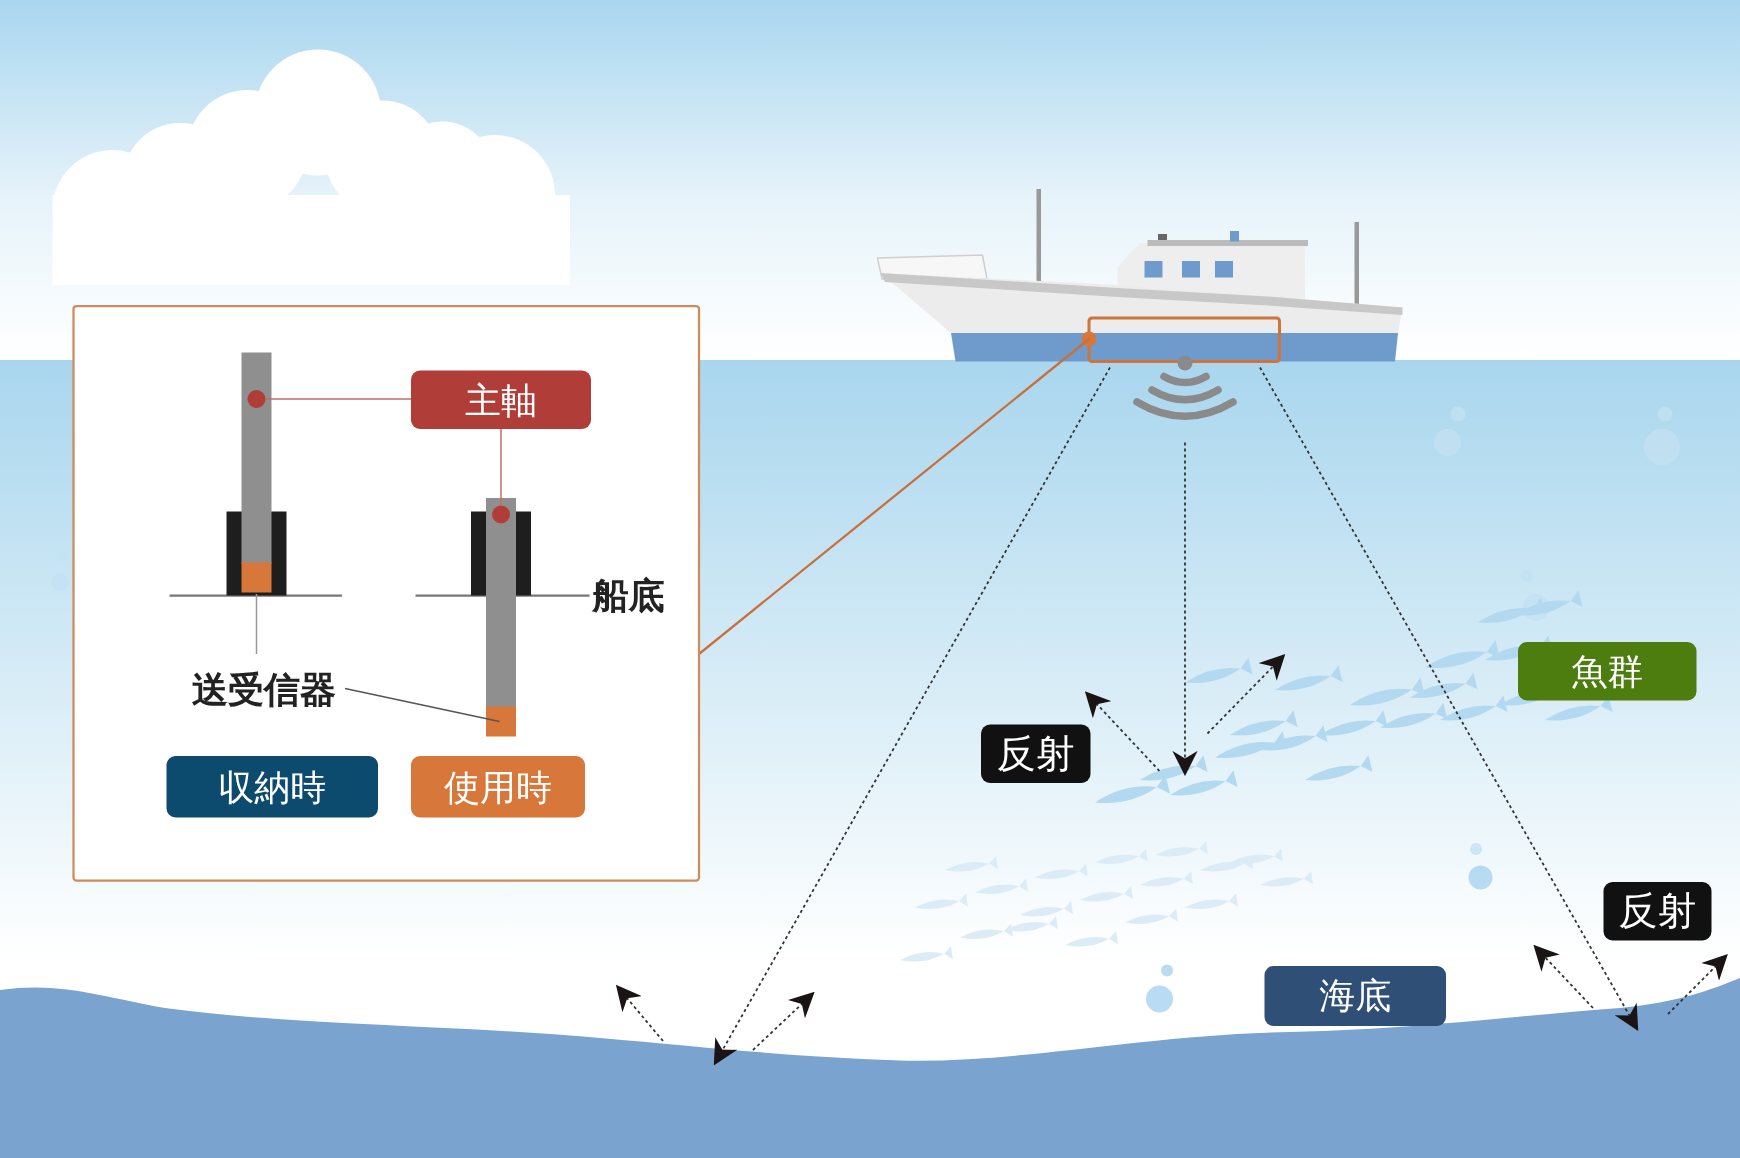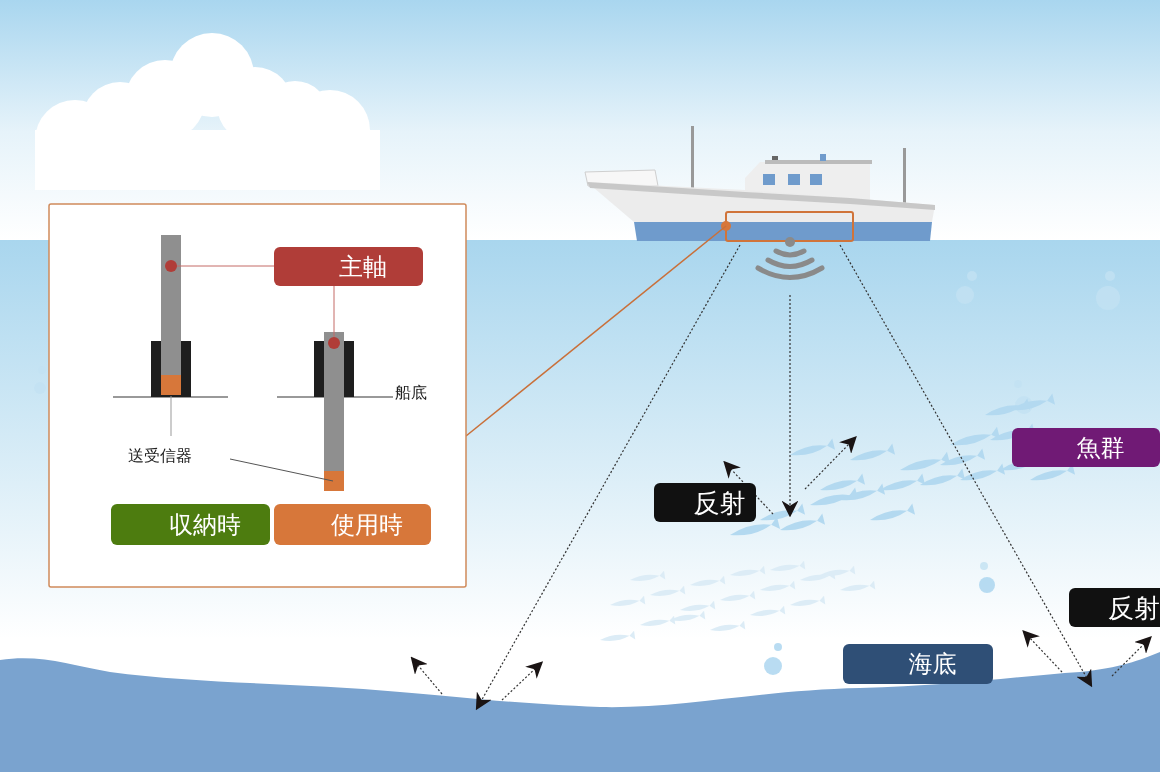--- a/index.html
+++ b/index.html
@@ -1,23 +1,23 @@
 <!DOCTYPE html>
 <html><head>
 <meta charset="utf-8">
 <style>
   html, body { margin: 0; padding: 0; }
   body { width: 1160px; height: 772px; overflow: hidden; position: relative; font-family: "DejaVu Sans", sans-serif; }
   #scene { position: absolute; left: 0; top: 0; width: 1160px; height: 772px; }
   .label {
     position: absolute; color: #fff; font-size: 24px; line-height: 1;
     display: flex; align-items: center; justify-content: center;
-    border-radius: 6px; font-family: "DejaVu Sans", sans-serif; padding-left: 29px;
+    border-radius: 6px; font-family: "DejaVu Sans", sans-serif;
   }
-  .plain-label { position: absolute; color: #222; font-size: 16px; line-height: 1; font-family: "DejaVu Sans", sans-serif; }
+  .plain-label { position: absolute; color: #222; font-size: 24px; line-height: 1; font-family: "DejaVu Sans", sans-serif; font-weight: bold; }
 </style>
 </head>
 <body>
 
 <svg id="scene" width="1160" height="772" viewBox="0 0 1160 772" xmlns="http://www.w3.org/2000/svg">
   <defs>
     <linearGradient id="skyGrad" x1="0" y1="0" x2="0" y2="1">
       <stop offset="0" stop-color="#a9d6ef"></stop>
       <stop offset="0.55" stop-color="#e6f3fa"></stop>
       <stop offset="1" stop-color="#ffffff"></stop>
@@ -173,19 +173,19 @@
     <rect x="324" y="471" width="20" height="20" fill="#d7773a"></rect>
     <circle cx="334" cy="343" r="6" fill="#b03d38"></circle>
     <line x1="334" y1="286" x2="334" y2="337" stroke="#c46b66" stroke-width="1"></line>
     <line x1="230" y1="459" x2="333" y2="481" stroke="#555" stroke-width="1"></line>
   </g>
 </svg>
 
 <div class="label" style="left:274px; top:247px; width:120px; height:39px; background:#b03d38;">主軸</div>
 <div class="plain-label" style="left:395px; top:385px;">船底</div>
 <div class="plain-label" style="left:128px; top:448px;">送受信器</div>
-<div class="label" style="left:111px; top:504px; width:130px; height:41px; background:#4d7c0f;">収納時</div>
-<div class="label" style="left:274px; top:504px; width:128px; height:41px; background:#d7773a;">使用時</div>
+<div class="label" style="left:111px; top:504px; width:141px; height:41px; background:#0c4a6e;">収納時</div>
+<div class="label" style="left:274px; top:504px; width:116px; height:41px; background:#d7773a;">使用時</div>
 
 <div class="label" style="left:654px; top:483px; width:73px; height:39px; background:#111111; font-size:26px;">反射</div>
-<div class="label" style="left:1012px; top:428px; width:119px; height:39px; background:#701a75;">魚群</div>
+<div class="label" style="left:1012px; top:428px; width:119px; height:39px; background:#4d7c0f;">魚群</div>
 <div class="label" style="left:1069px; top:588px; width:72px; height:39px; background:#111111; font-size:26px;">反射</div>
 <div class="label" style="left:843px; top:644px; width:121px; height:40px; background:#2f4f76;">海底</div>
 
 </body></html>

